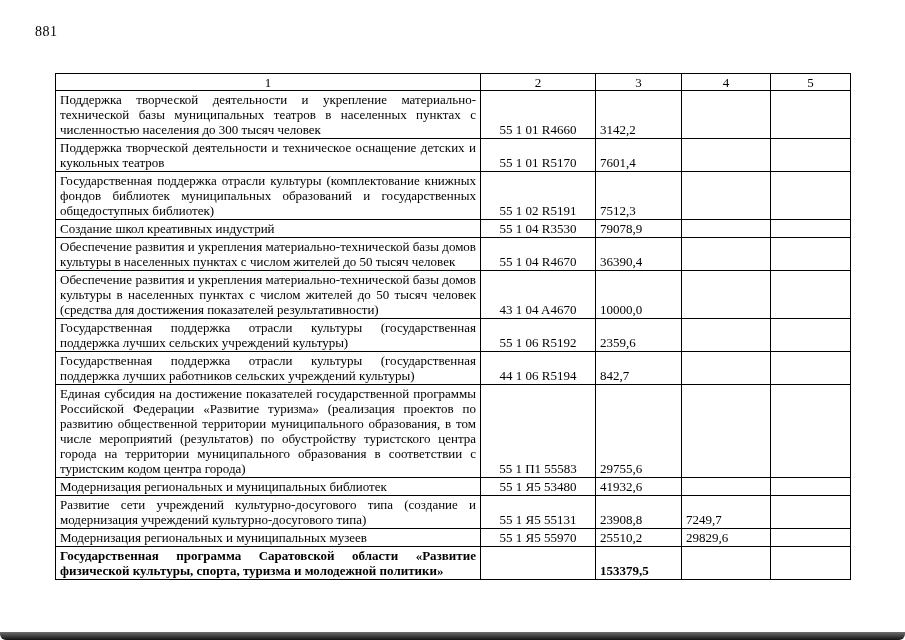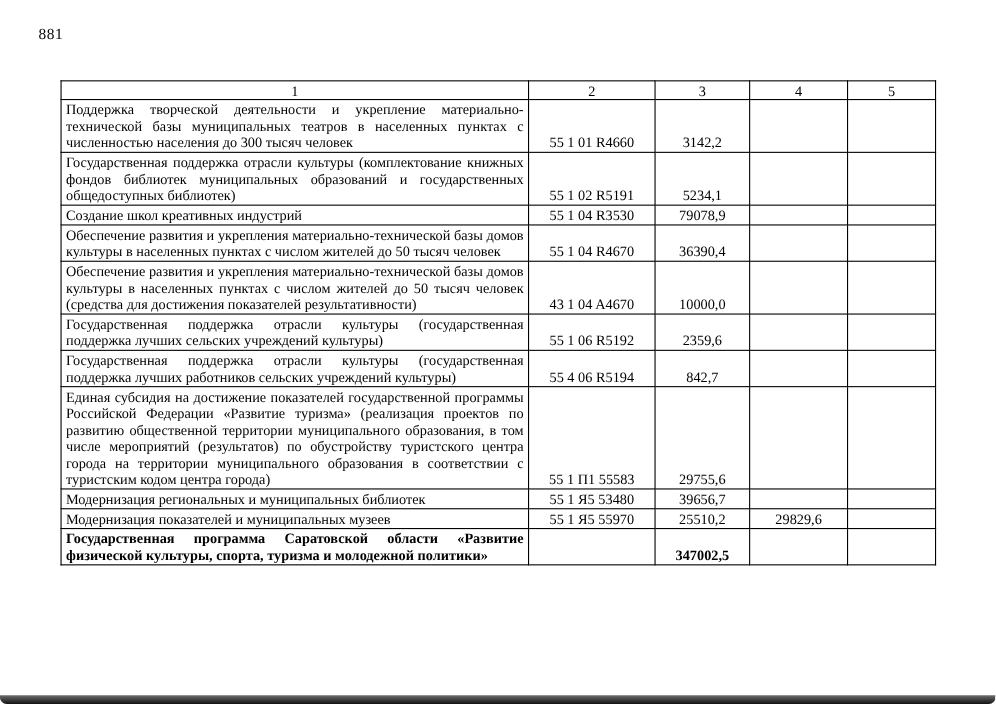--- a/index.html
+++ b/index.html
@@ -53,21 +53,21 @@
     margin-top: 16px;
     -webkit-hyphens: auto;
   }
   .doc-table td.code {
     text-align: center;
     vertical-align: bottom;
     white-space: nowrap;
     font-family: Liberation Serif, serif;
   }
   .doc-table td.num {
-    text-align: center;
+    text-align: left;
     vertical-align: bottom;
     white-space: nowrap;
     margin-top: 25px;
   }
   .doc-table tr.bold td {
     font-weight: bold;
   }
   .bottom-edge {
     position: absolute;
     left: 0;
@@ -103,23 +103,30 @@
     </thead>
     <tbody>
         <tr>
           <td class="desc">Поддержка творческой деятельности и укрепление материально-технической базы муниципальных театров в населенных пунктах с численностью населения до 300 тысяч человек</td>
           <td class="code">55 1 01 R4660</td>
           <td class="num">3142,2</td>
           <td class="num"></td>
           <td class="num"></td>
         </tr>
         <tr>
+          <td class="desc">Поддержка творческой деятельности и техническое оснащение детских и кукольных театров</td>
+          <td class="code">55 1 01 R5170</td>
+          <td class="num">7601,4</td>
+          <td class="num"></td>
+          <td class="num"></td>
+        </tr>
+        <tr>
           <td class="desc">Государственная поддержка отрасли культуры (комплектование книжных фондов библиотек муниципальных образований и государственных общедоступных библиотек)</td>
           <td class="code">55 1 02 R5191</td>
-          <td class="num">5234,1</td>
+          <td class="num">7512,3</td>
           <td class="num"></td>
           <td class="num"></td>
         </tr>
         <tr>
           <td class="desc">Создание школ креативных индустрий</td>
           <td class="code">55 1 04 R3530</td>
           <td class="num">79078,9</td>
           <td class="num"></td>
           <td class="num"></td>
         </tr>
@@ -139,50 +146,57 @@
         </tr>
         <tr>
           <td class="desc">Государственная поддержка отрасли культуры (государственная поддержка лучших сельских учреждений культуры)</td>
           <td class="code">55 1 06 R5192</td>
           <td class="num">2359,6</td>
           <td class="num"></td>
           <td class="num"></td>
         </tr>
         <tr>
           <td class="desc">Государственная поддержка отрасли культуры (государственная поддержка лучших работников сельских учреждений культуры)</td>
-          <td class="code">55 4 06 R5194</td>
+          <td class="code">44 1 06 R5194</td>
           <td class="num">842,7</td>
           <td class="num"></td>
           <td class="num"></td>
         </tr>
         <tr>
           <td class="desc">Единая субсидия на достижение показателей государственной программы Российской Федерации «Развитие туризма» (реализация проектов по развитию общественной территории муниципального образования, в том числе мероприятий (результатов) по обустройству туристского центра города на территории муниципального образования в соответствии с туристским кодом центра города)</td>
           <td class="code">55 1 П1 55583</td>
           <td class="num">29755,6</td>
           <td class="num"></td>
           <td class="num"></td>
         </tr>
         <tr>
           <td class="desc">Модернизация региональных и муниципальных библиотек</td>
           <td class="code">55 1 Я5 53480</td>
-          <td class="num">39656,7</td>
-          <td class="num"></td>
-          <td class="num"></td>
-        </tr>
-        <tr>
-          <td class="desc">Модернизация показателей и муниципальных музеев</td>
+          <td class="num">41932,6</td>
+          <td class="num"></td>
+          <td class="num"></td>
+        </tr>
+        <tr>
+          <td class="desc">Развитие сети учреждений культурно-досугового типа (создание и модернизация учреждений культурно-досугового типа)</td>
+          <td class="code">55 1 Я5 55131</td>
+          <td class="num">23908,8</td>
+          <td class="num">7249,7</td>
+          <td class="num"></td>
+        </tr>
+        <tr>
+          <td class="desc">Модернизация региональных и муниципальных музеев</td>
           <td class="code">55 1 Я5 55970</td>
           <td class="num">25510,2</td>
           <td class="num">29829,6</td>
           <td class="num"></td>
         </tr>
         <tr class="bold">
           <td class="desc">Государственная программа Саратовской области «Развитие физической культуры, спорта, туризма и молодежной политики»</td>
           <td class="code"></td>
-          <td class="num">347002,5</td>
+          <td class="num">153379,5</td>
           <td class="num"></td>
           <td class="num"></td>
         </tr>
       </tbody>
   </table>
 
   <div class="bottom-edge"></div>
 </div>
 
 </body></html>

